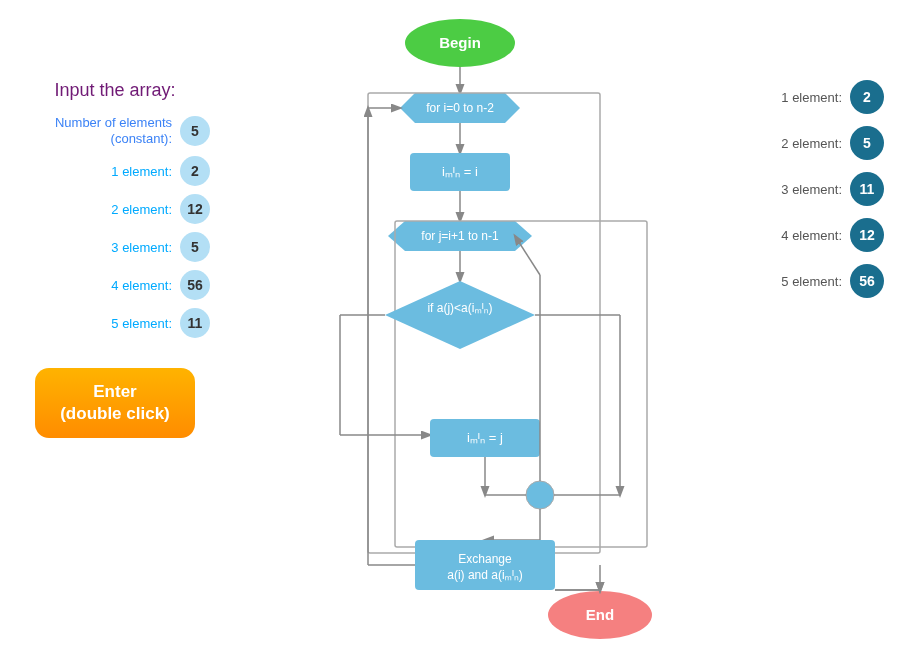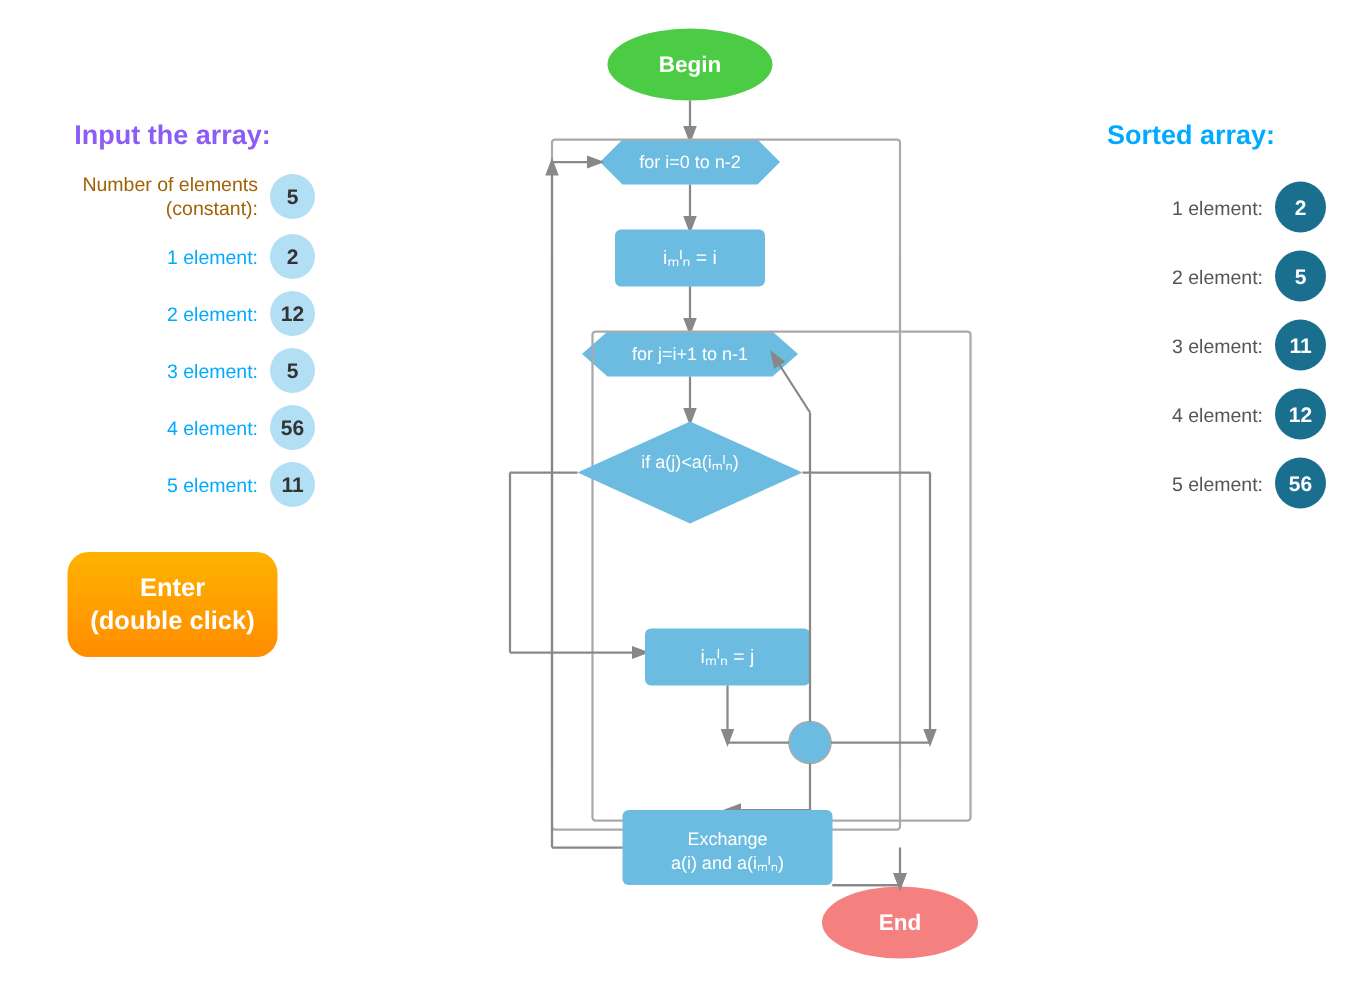--- a/index.html
+++ b/index.html
@@ -13,35 +13,35 @@
     }
 
     
     .left-panel {
       position: absolute;
       left: 10px;
       top: 80px;
       width: 210px;
     }
     .panel-title {
-      color: #8b5cf6;
+      color: #701a75;
       font-size: 18px;
-      font-weight: bold;
+      font-weight: normal;
       text-align: center;
       margin-bottom: 14px;
     }
     .num-elements-row {
       display: flex;
       align-items: center;
       justify-content: flex-end;
       margin-bottom: 10px;
       padding-right: 10px;
     }
     .num-elements-label {
-      color: #a16207;
+      color: #3b82f6;
       font-size: 13px;
       text-align: right;
       margin-right: 8px;
       line-height: 1.2;
     }
     .circle-light {
       width: 30px;
       height: 30px;
       border-radius: 50%;
       background: #b3dff5;
@@ -62,21 +62,21 @@
     }
     .element-label {
       color: #00aaff;
       font-size: 13px;
       margin-right: 8px;
     }
     .enter-button {
       display: flex;
       align-items: center;
       justify-content: center;
-      width: 140px;
+      width: 160px;
       height: 70px;
       background: linear-gradient(to bottom, #ffb300, #ff8c00);
       border-radius: 14px;
       margin: 30px auto 0;
       cursor: pointer;
       color: #fff;
       font-size: 17px;
       font-weight: bold;
       text-align: center;
       line-height: 1.3;
@@ -164,21 +164,20 @@
   </div>
   <div class="element-row">
     <div class="element-label">5 element:</div>
     <div class="circle-light">11</div>
   </div>
 
   <div class="enter-button">Enter<br>(double click)</div>
 </div>
 
 <div class="right-panel">
-  <div class="right-title">Sorted array:</div>
 
   <div class="sorted-row">
     <div class="sorted-label">1 element:</div>
     <div class="circle-dark">2</div>
   </div>
   <div class="sorted-row">
     <div class="sorted-label">2 element:</div>
     <div class="circle-dark">5</div>
   </div>
   <div class="sorted-row">

